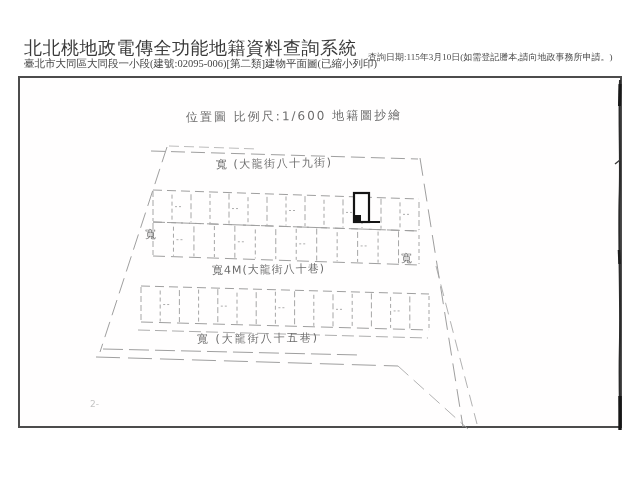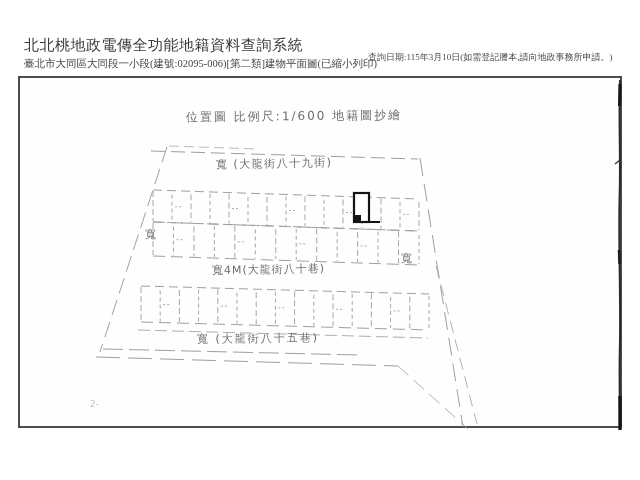--- a/index.html
+++ b/index.html
@@ -4,21 +4,21 @@
 <style>
   html,body{margin:0;padding:0;}
   body{
     width:640px;height:480px;position:relative;overflow:hidden;
     background:#ffffff;
     font-family:"Liberation Serif","DejaVu Serif",serif;
   }
   
   .sys-title{
     position:absolute;left:24px;top:36px;
-    font-size:15px;color:#3a3a3a;letter-spacing:.5px;white-space:nowrap;text-align:center;
+    font-size:18px;color:#3a3a3a;letter-spacing:.5px;white-space:nowrap;text-align:center;
   }
   .doc-title{
     position:absolute;left:24px;top:57px;
     font-size:10.5px;color:#454545;white-space:nowrap;
   }
   .query-date{
     position:absolute;left:368px;top:51px;
     font-size:9px;color:#4a4a4a;white-space:nowrap;
   }
   

